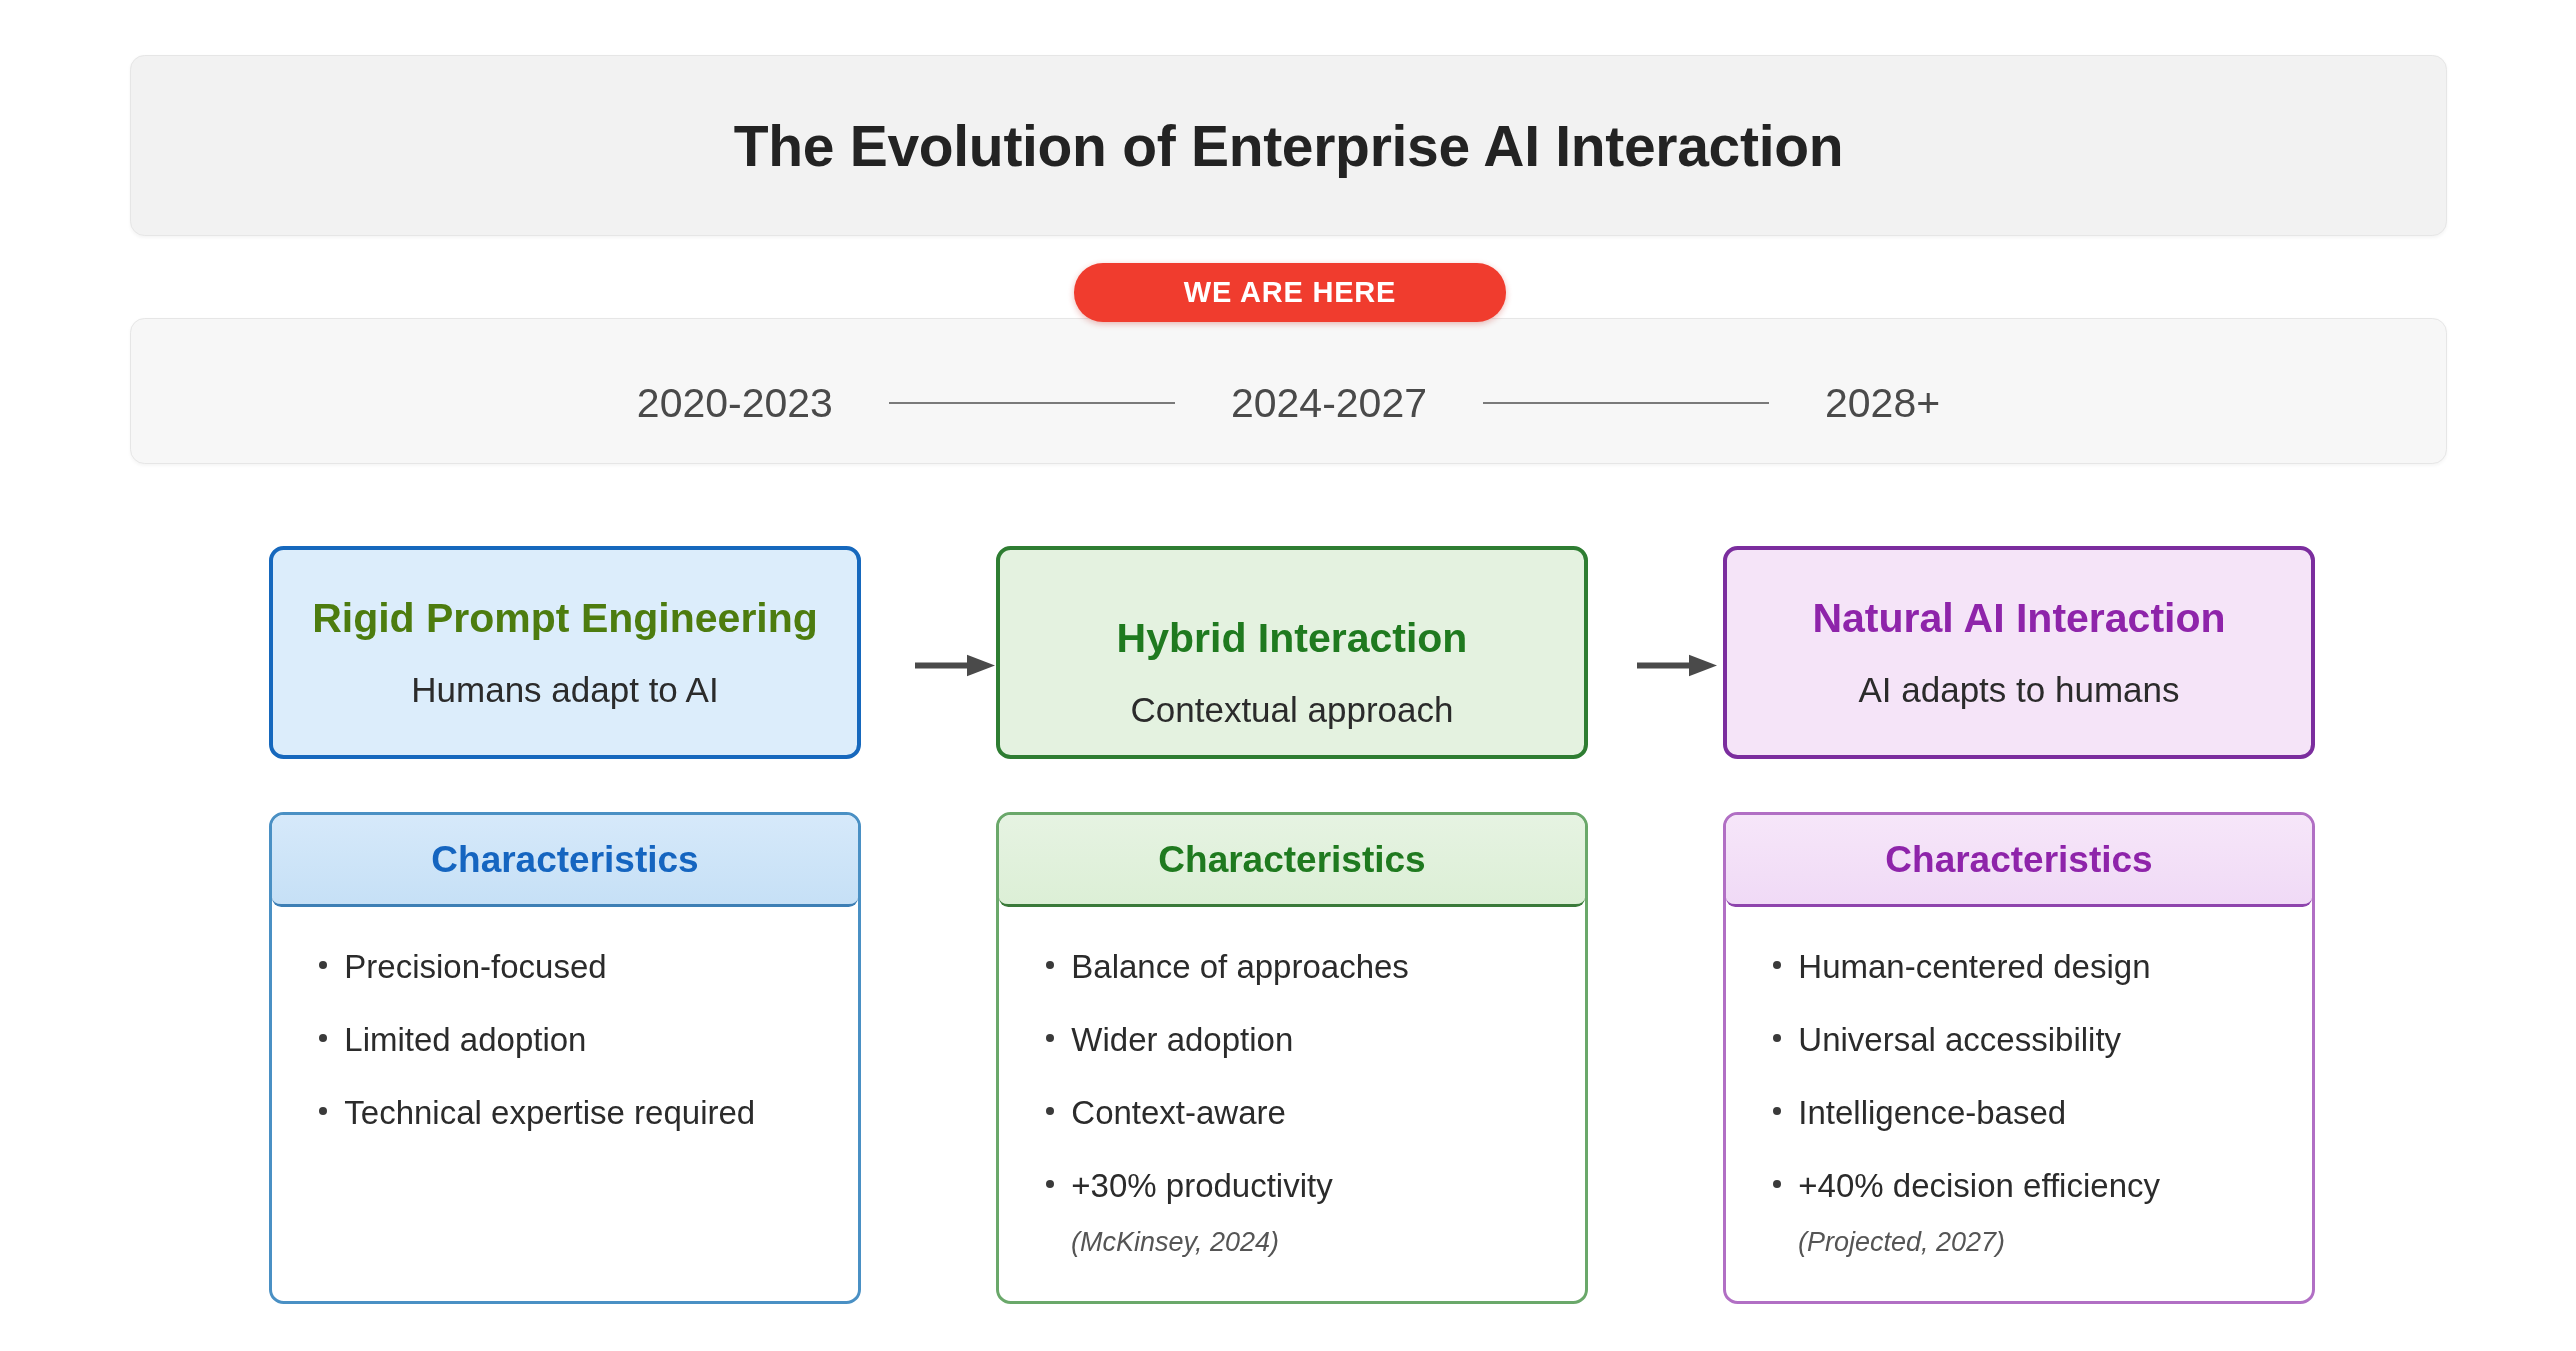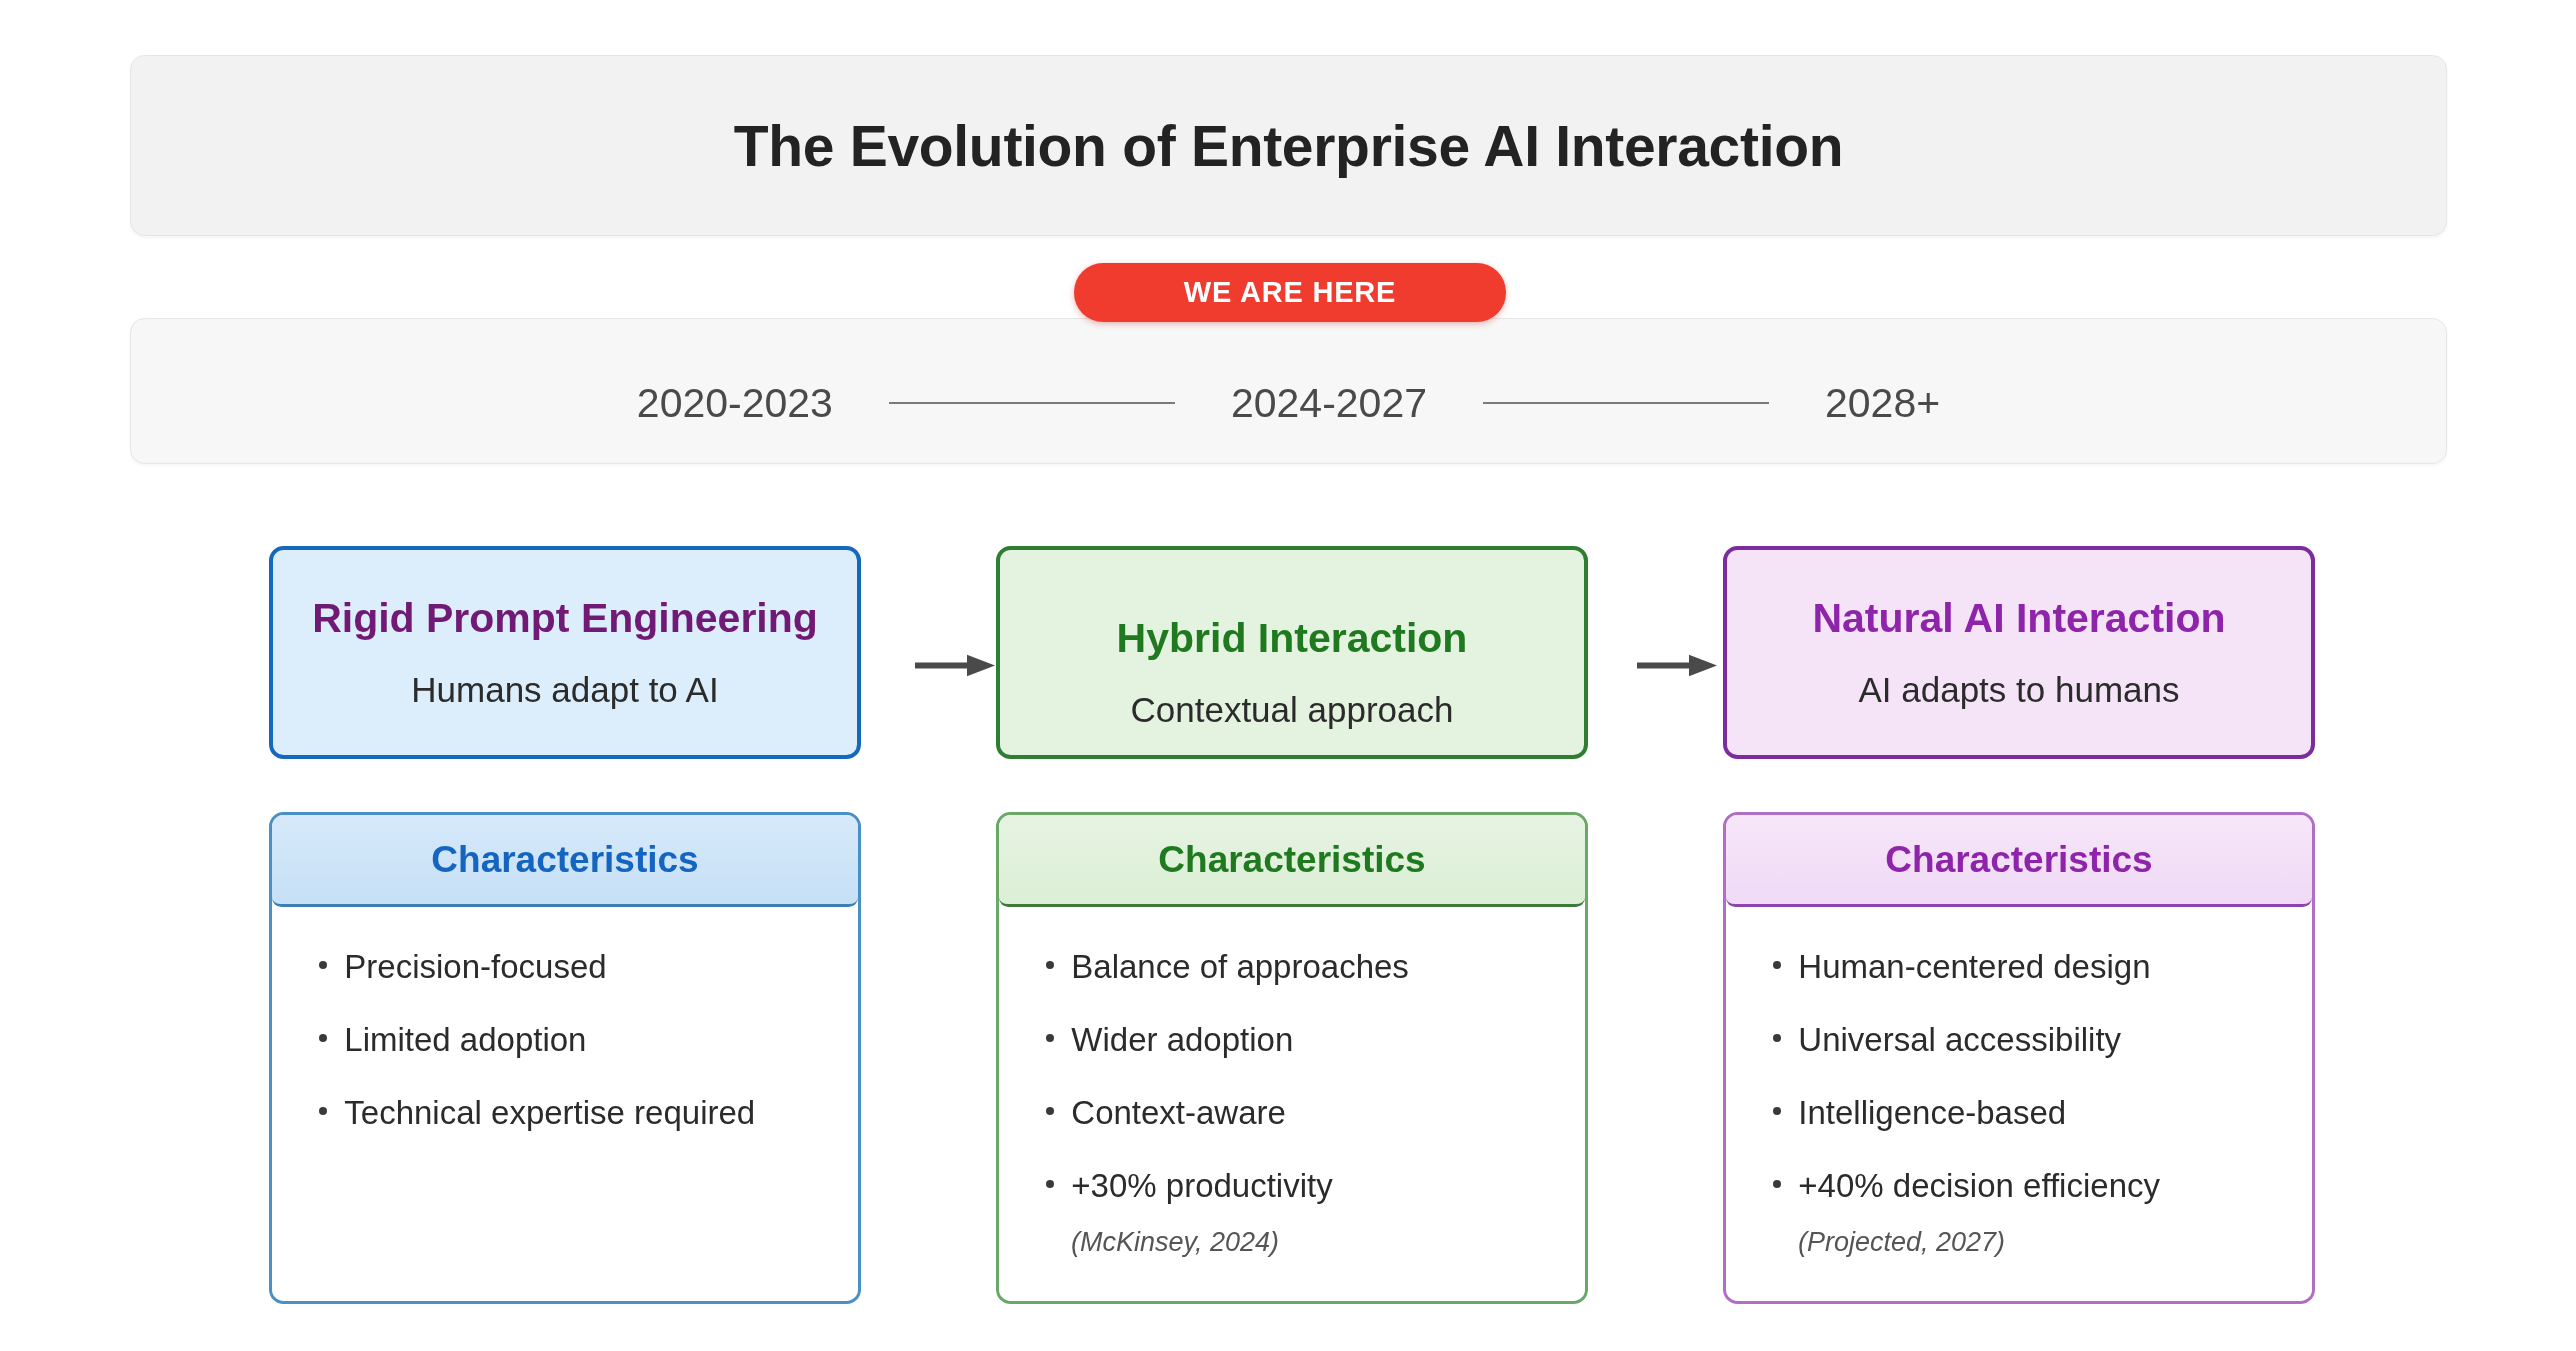--- a/index.html
+++ b/index.html
@@ -210,21 +210,21 @@
     font-size: 27px;
     font-style: italic;
     color: #555555;
     margin-left: 25px;
     margin-top: -13.3px;
     white-space: nowrap;
   }
 
   
   .theme-blue .phase-card { background: #dcedfb; border-color: #1668bd; }
-  .theme-blue .phase-title { color: #701a75; }
+  .theme-blue .phase-title { color: #4d7c0f; }
   .theme-blue .char-panel { border-color: #4a90c4; }
   .theme-blue .char-head {
     background: linear-gradient(180deg, #d6e9fa 0%, #c6e0f6 100%);
     border-bottom-color: #3d7fb5;
   }
   .theme-blue .char-head-label { color: #1565c0; }
 
   
   .theme-green .phase-card { background: #e4f2e0; border-color: #2e7d32; }
   .theme-green .phase-title { color: #1f7a1f; margin-top: 40px; }

